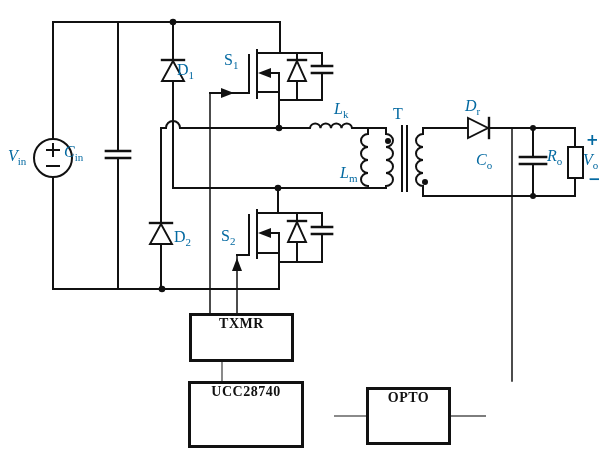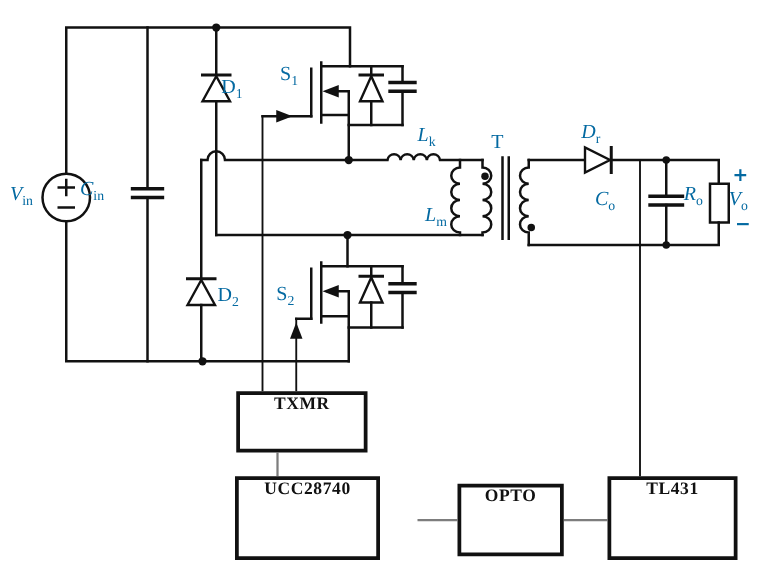--- a/index.html
+++ b/index.html
@@ -200,17 +200,14 @@
 
   <div class="block" style="left:189px;top:313px;width:105px;height:49px">
     <span>TXMR</span>
   </div>
   <div class="block" style="left:188px;top:381px;width:116px;height:67px">
     <span>UCC28740</span>
   </div>
   <div class="block" style="left:366px;top:387px;width:85px;height:58px">
     <span>OPTO</span>
   </div>
-  <div class="block" style="left:486px;top:381px;width:104px;height:67px">
-    <span>TL431</span>
-  </div>
 
 </div>
 
 </body></html>

